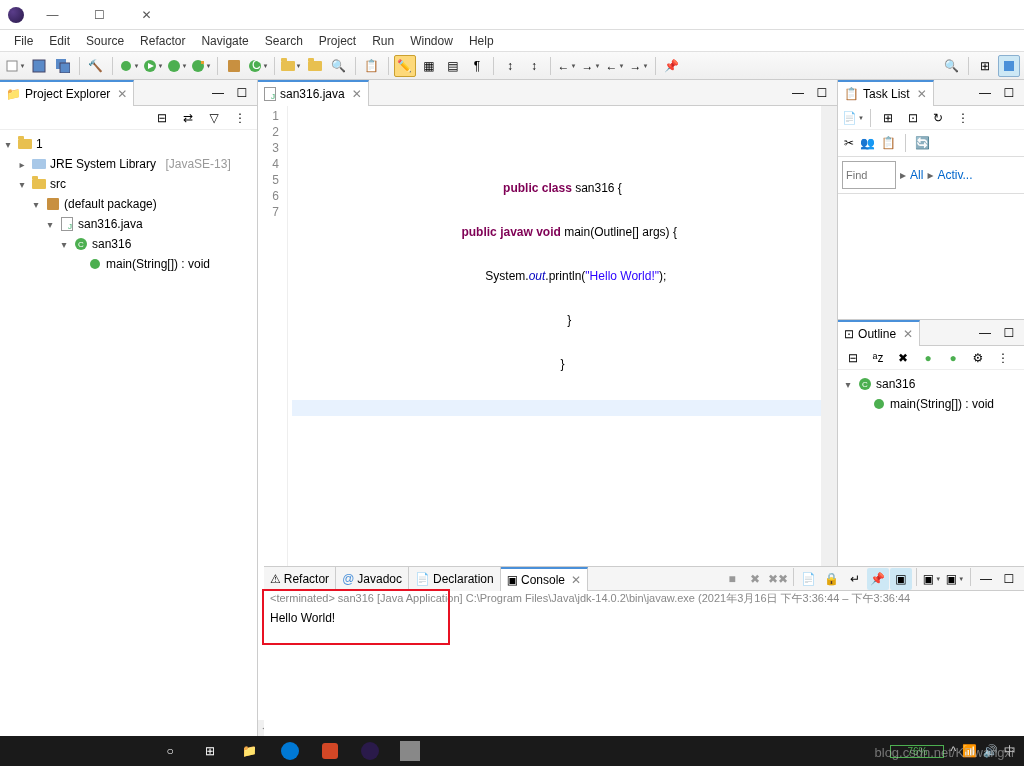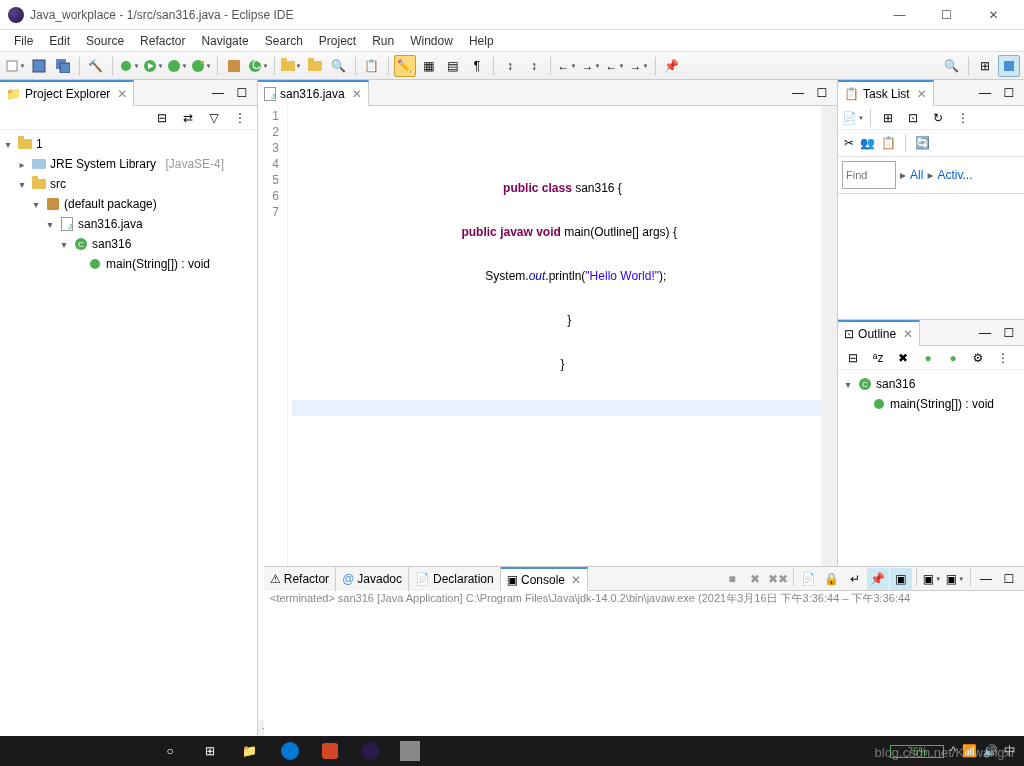--- a/index.html
+++ b/index.html
@@ -96,21 +96,20 @@
 .ic-method { width: 10px; height: 10px; border-radius: 50%; background: #4caf50; }
 .ic-pkg { width: 12px; height: 12px; background: #c89040; border-radius: 1px; }
 .ic-lib { width: 14px; height: 10px; background: #a8c8e8; border-radius: 1px; }
 svg { display: block; }
 </style>
 </head>
 <body>
 
 <div class="titlebar">
   <div class="icon"></div>
-  <div class="title">Java_workplace - 1/src/san316.java - Eclipse IDE</div>
   <div class="winbtns">
     <div class="winbtn">—</div>
     <div class="winbtn">☐</div>
     <div class="winbtn">✕</div>
   </div>
 </div>
 
 <div class="menubar">
   <div class="item">File</div>
   <div class="item">Edit</div>
@@ -242,21 +241,21 @@
     <div class="tree">
       <div class="tree-row" style="padding-left:0px">
           <span class="tw">▾</span>
           <span class="ic">
             <div class="ic-folder"></div>
           </span>
           <span>1</span>
         </div>
       <div class="tree-row" style="padding-left:14px"><span class="tw">▸</span><span class="ic">
             <div class="ic-lib"></div>
-          </span><span>JRE System Library</span>&nbsp;<span class="lib-label">[JavaSE-4]</span></div>
+          </span><span>JRE System Library</span>&nbsp;<span class="lib-label">[JavaSE-13]</span></div>
       <div class="tree-row" style="padding-left:14px">
           <span class="tw">▾</span>
           <span class="ic">
             <div class="ic-folder"></div>
           </span>
           <span>src</span>
         </div>
       <div class="tree-row" style="padding-left:28px">
           <span class="tw">▾</span>
           <span class="ic">
@@ -451,20 +450,24 @@
       <span class="tb-btn" style="background:#cde8f5">▣</span>
       <div class="tb-sep"></div>
       <span class="tb-btn">▣<span class="drop">▼</span></span>
       <span class="tb-btn">▣<span class="drop">▼</span></span>
       <div class="tb-sep"></div>
       <span class="tb-btn">—</span>
       <span class="tb-btn">☐</span>
     </div>
   </div>
   <div class="console-info">&lt;terminated&gt; san316 [Java Application] C:\Program Files\Java\jdk-14.0.2\bin\javaw.exe  (2021年3月16日 下午3:36:44 – 下午3:36:44</div>
+  <div class="console-out">
+    <span>Hello World!</span>
+    <div class="red-box"></div>
+  </div>
 </div>
 
 <div class="taskbar">
   <div style="width:150px"></div>
   <div class="tbitem">○</div>
   <div class="tbitem">⊞</div>
   <div class="tbitem">📁</div>
   <div class="tbitem">
       <svg width="20" height="20">
         <circle cx="10" cy="10" r="9" fill="#0078d4"></circle>

